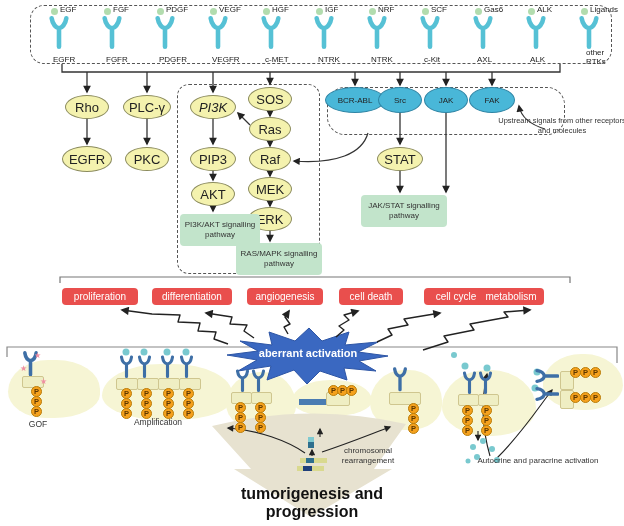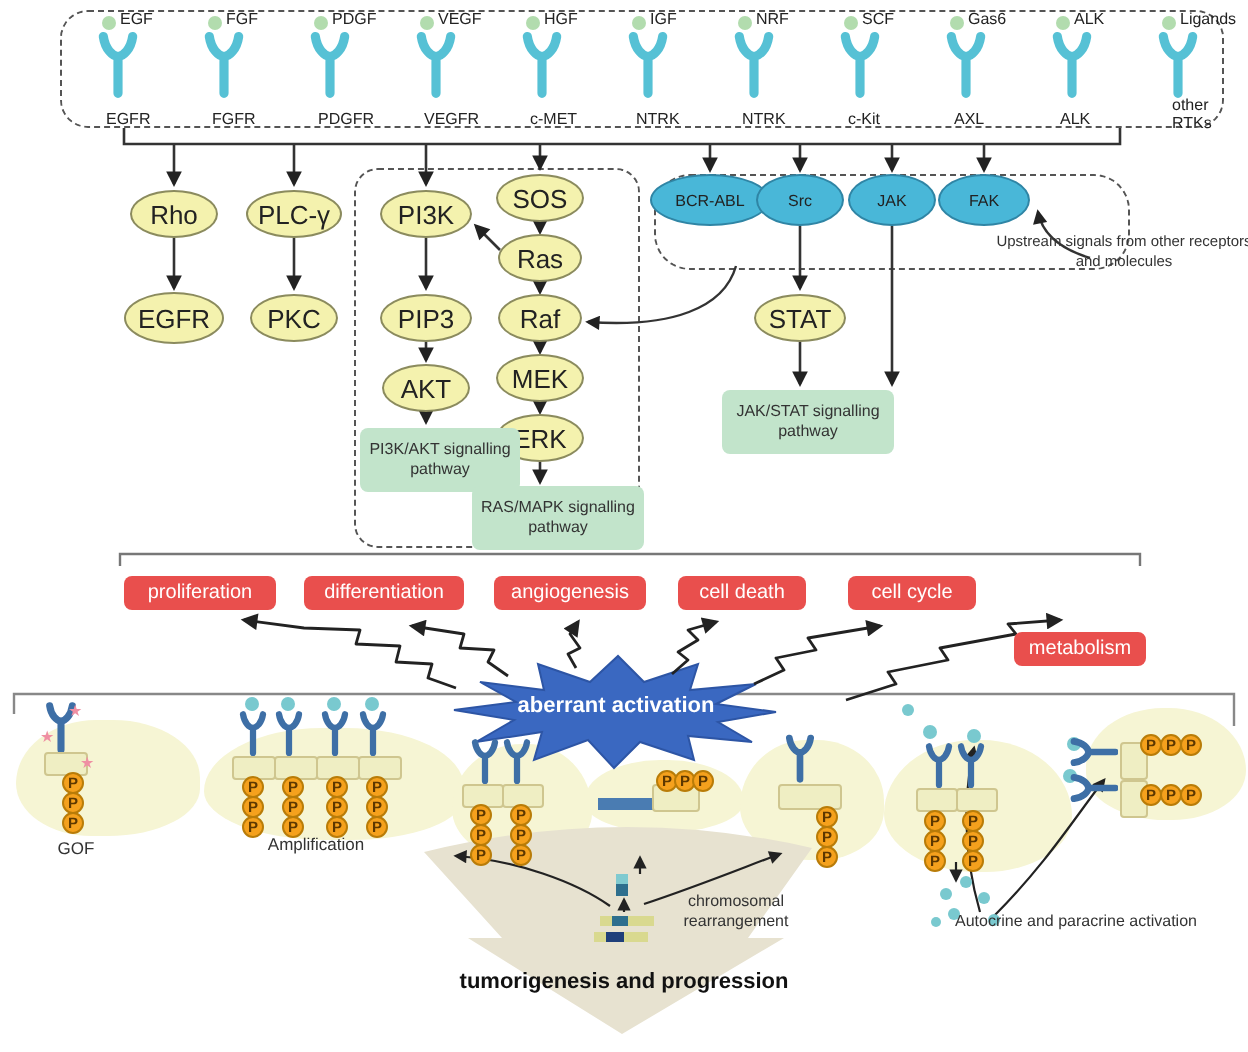--- a/index.html
+++ b/index.html
@@ -31,21 +31,21 @@
   .ysm{position:absolute;z-index:3;}
   .rot{transform:rotate(-90deg);transform-origin:center center;}
   .pc{position:absolute;width:11px;height:11px;border-radius:50%;background:var(--phospho-orange);
       border:1px solid #b97c08;color:#5d3800;font-size:7.5px;font-weight:bold;display:flex;
       align-items:center;justify-content:center;z-index:3;box-sizing:border-box;}
   .bbox{position:absolute;background:#efeec3;border:1px solid #cfc68f;border-radius:2px;z-index:3;}
   .mstar{position:absolute;color:var(--mutation-pink);font-size:8px;z-index:4;}
   .star-lbl{position:absolute;left:228px;top:347px;width:160px;text-align:center;color:#fff;
       font-weight:bold;font-size:11px;z-index:3;}
   .tumor-lbl{position:absolute;left:212px;top:485px;width:200px;text-align:center;color:#111;
-      font-weight:bold;font-size:11px;z-index:3;}
+      font-weight:bold;font-size:16px;z-index:3;}
   .small{font-size:8px;}
 </style>
 </head>
 <body>
 
 <div class="stage">
 
   <div class="dbox" style="left:30px;top:5px;width:580px;height:57px;border-radius:14px;"></div>
   <div class="dbox" style="left:177px;top:84px;width:141px;height:188px;border-radius:12px;"></div>
   <div class="dbox" style="left:327px;top:87px;width:236px;height:46px;border-radius:18px;"></div>
@@ -232,21 +232,21 @@
     <svg class="yrec" viewBox="0 0 24 36">
         <path class="ystroke-teal" d="M12 34 V14 M4 3 C5 10 9 13.5 12 14 C15 13.5 19 10 20 3" fill="none" stroke-width="5" stroke-linecap="round"></path>
       </svg>
     <span class="recl">other RTKs</span>
   </div>
 
   <div class="node" style="left:87px;top:107px;width:42px;height:22px;">Rho</div>
   <div class="node" style="left:87px;top:159px;width:48px;height:24px;">EGFR</div>
   <div class="node" style="left:147px;top:107px;width:46px;height:22px;">PLC-γ</div>
   <div class="node" style="left:147px;top:159px;width:42px;height:22px;">PKC</div>
-  <div class="node" style="left:213px;top:107px;width:44px;height:22px;">PI3K</div>
+  <div class="node" style="left:213px;top:107px;width:44px;height:22px;font-style:italic;">PI3K</div>
   <div class="node" style="left:213px;top:159px;width:44px;height:22px;">PIP3</div>
   <div class="node" style="left:213px;top:194px;width:42px;height:22px;">AKT</div>
   <div class="node" style="left:270px;top:99px;width:42px;height:22px;">SOS</div>
   <div class="node" style="left:270px;top:129px;width:40px;height:22px;">Ras</div>
   <div class="node" style="left:270px;top:159px;width:40px;height:22px;">Raf</div>
   <div class="node" style="left:270px;top:189px;width:42px;height:22px;">MEK</div>
   <div class="node" style="left:270px;top:219px;width:42px;height:22px;">ERK</div>
   <div class="node" style="left:400px;top:159px;width:44px;height:22px;">STAT</div>
   <div class="node blue" style="left:355px;top:100px;width:58px;height:24px;">BCR-ABL</div>
   <div class="node blue" style="left:400px;top:100px;width:42px;height:24px;text-align:center;">Src</div>
@@ -257,21 +257,21 @@
   <div class="pbox" style="left:236px;top:243px;width:84px;height:30px;">RAS/MAPK signalling pathway</div>
   <div class="pbox" style="left:361px;top:195px;width:84px;height:30px;">JAK/STAT signalling pathway</div>
 
   <div class="lbl small" style="left:492px;top:116px;width:140px;text-align:center;line-height:1.3;font-size:7.5px;">Upstream signals from other receptors and molecules</div>
 
   <div class="outcome" style="left:62px;width:76px;top:288px;">proliferation</div>
   <div class="outcome" style="left:152px;width:80px;top:288px;">differentiation</div>
   <div class="outcome" style="left:247px;width:76px;top:288px;">angiogenesis</div>
   <div class="outcome" style="left:339px;width:64px;top:288px;">cell death</div>
   <div class="outcome" style="left:424px;width:64px;top:288px;">cell cycle</div>
-  <div class="outcome" style="left:507px;width:66px;top:288px;margin-top:28px;">metabolism</div>
+  <div class="outcome" style="left:478px;width:66px;top:288px;">metabolism</div>
 
   <div class="star-lbl">aberrant activation</div>
 
   <svg class="ysm" style="left:22px;top:350px;width:17px;height:27px;" viewBox="0 0 24 36">
       <path class="ystroke-dark" d="M12 34 V14 M4 3 C5 10 9 13.5 12 14 C15 13.5 19 10 20 3" fill="none" stroke-width="5" stroke-linecap="round"></path>
     </svg>
   <span class="mstar" style="left:34px;top:351px;">★</span>
   <span class="mstar" style="left:20px;top:364px;">★</span>
   <span class="mstar" style="left:40px;top:377px;">★</span>
   <div class="bbox" style="left:22px;top:376px;width:20px;height:10px;"></div>

